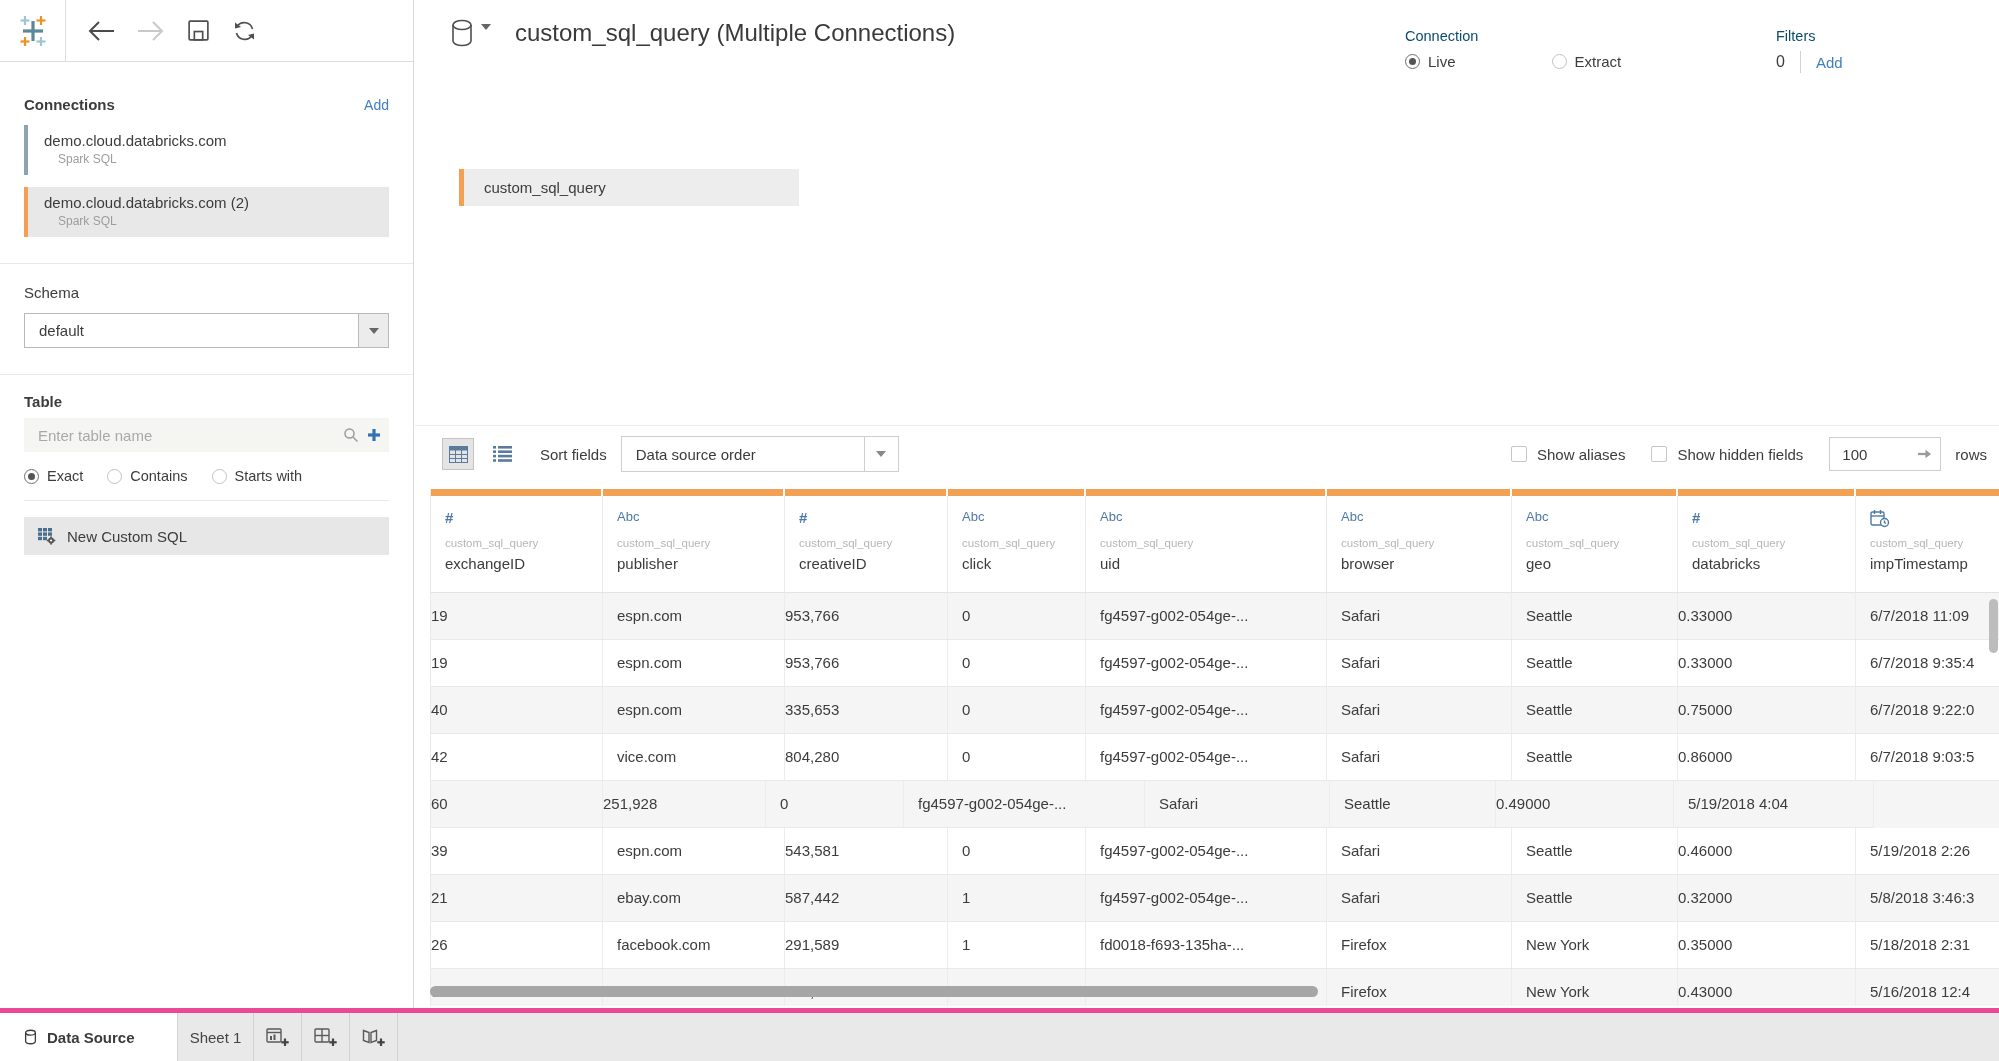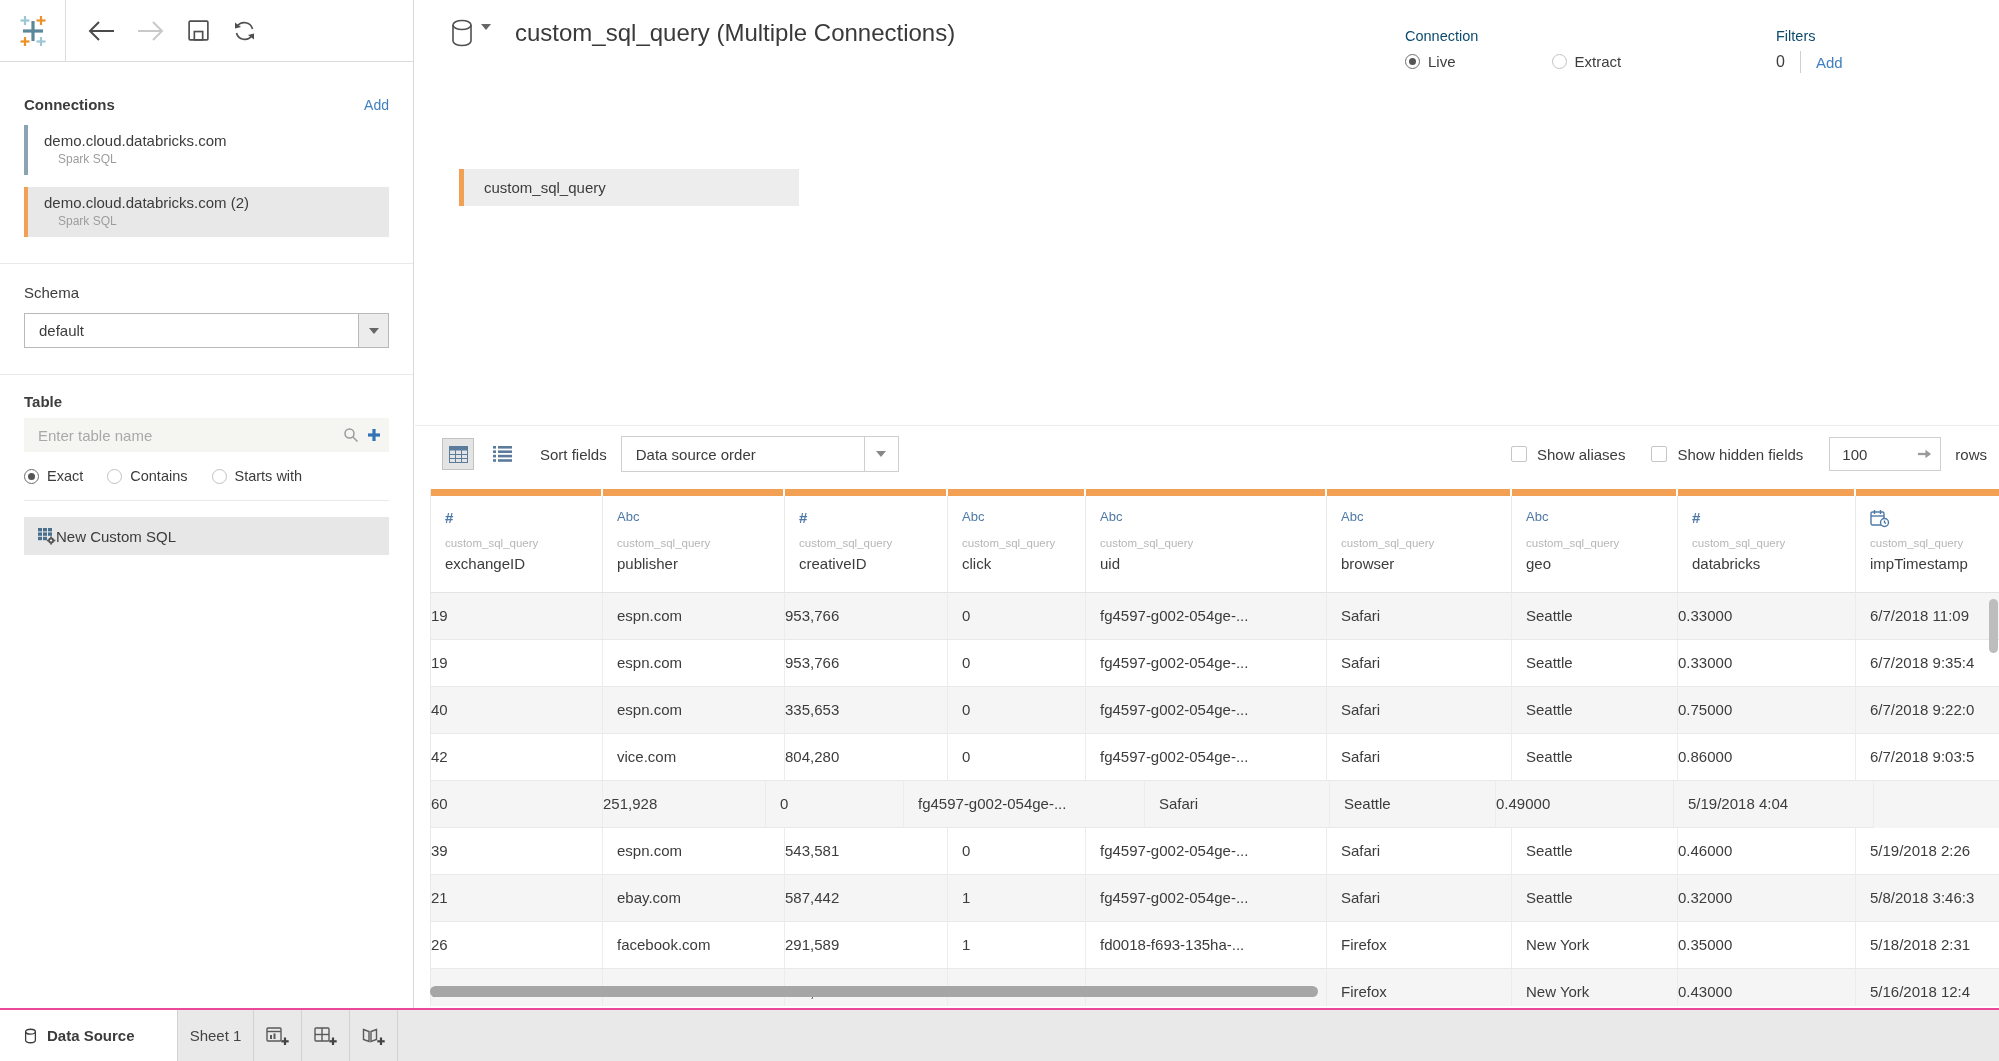--- a/index.html
+++ b/index.html
@@ -42,21 +42,21 @@
         font-family:"Liberation Sans",sans-serif; font-size:15px; padding-left:14px; color:#3c3c3c; }
   .table-search input::placeholder { color:#a9a9a9; }
   .ts-icons { display:flex; align-items:center; gap:8px; padding-right:8px; }
   .match-row { margin:16px 24px 0 24px; display:flex; gap:24px; align-items:center; font-size:14.5px; }
   .radio-opt { display:flex; align-items:center; gap:8px; cursor:pointer; }
   .radio { width:15px; height:15px; border-radius:50%; border:1px solid #c2c2c2; background:#fff;
            display:inline-flex; align-items:center; justify-content:center; flex:none; }
   .radio.sel { border-color:#6e6e6e; }
   .radio.sel::after { content:""; width:7px; height:7px; border-radius:50%; background:#555; }
   .ncs-btn { margin:16px 24px 0 24px; height:38px; background:#e7e7e7; display:flex;
-             align-items:center; padding-left:13px; font-size:15px; cursor:pointer; }
+             align-items:center; gap:11px; padding-left:13px; font-size:15px; cursor:pointer; }
   
   .ds-title-row { position:absolute; left:450px; top:18px; display:flex; align-items:center; }
   .ds-title { font-size:24px; color:#3a3a3a; margin-left:24px; }
   .title-caret { margin-left:7px; transform:translateY(-6px); }
   .conn-block { position:absolute; left:1405px; top:28px; }
   .block-label { font-size:14.5px; color:#0c4a6e; }
   .conn-radios { display:flex; gap:96px; margin-top:9px; font-size:15px; }
   .filters-block { position:absolute; left:1776px; top:28px; }
   .filters-row { display:flex; align-items:center; margin-top:7px; font-size:15px; }
   .filters-count { font-size:16px; }
@@ -106,21 +106,21 @@
   .gcell { flex:none; font-size:15px; line-height:46px; padding-left:14px; white-space:nowrap;
            overflow:hidden; border-right:1px solid #ececec; border-bottom:1px solid #e9e9e9; }
   .gcell.num { padding-left:0; padding-right:16px; }
   
   .hscroll { position:absolute; left:430px; top:986px; width:888px; height:11px;
              background:#a6a6a6; border-radius:6px; cursor:pointer; }
   .vscroll { position:absolute; left:1989px; top:599px; width:9px; height:54px;
              background:#bdbdbd; border-radius:5px; cursor:pointer; }
   
   #bottom-bar { position:absolute; left:0; top:1008px; width:1999px; height:53px;
-                background:#e9e9e9; border-top:2px solid #ec4899; display:flex; align-items:stretch; }
+                background:#e9e9e9; border-top:5px solid #ec4899; display:flex; align-items:stretch; }
   .tab { display:flex; align-items:center; border-right:1px solid #d2d2d2; cursor:pointer; font-size:15px; }
   .tab.ds { width:178px; background:#fff; font-weight:bold; padding-left:24px; gap:10px; }
   .tab.sheet { width:76px; justify-content:center; color:#444; }
   .icon-tab { width:48px; display:flex; align-items:center; justify-content:center;
               border-right:1px solid #d2d2d2; cursor:pointer; }
 </style>
 </head>
 <body>
 
 <div id="sidebar">

